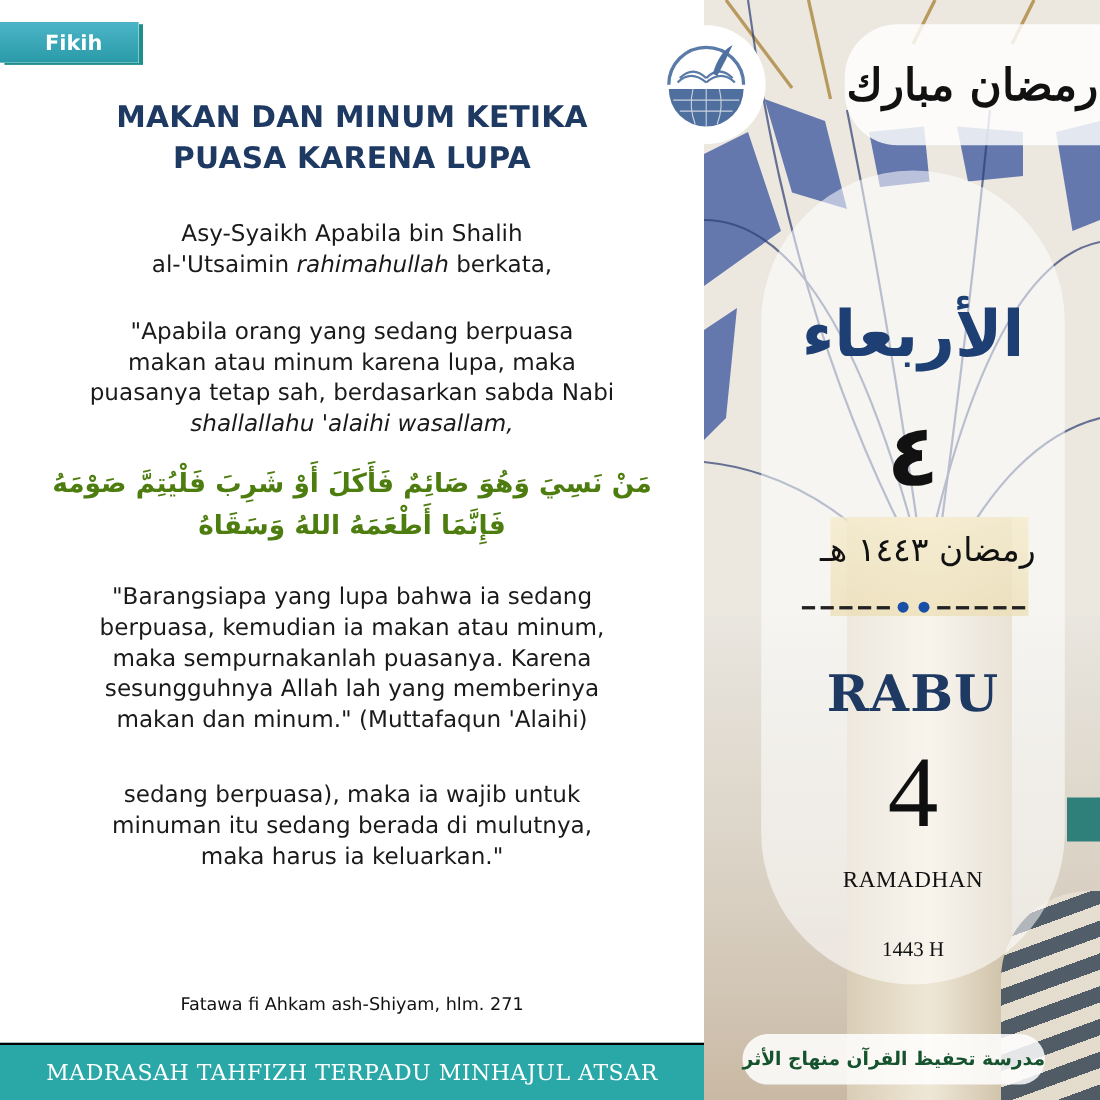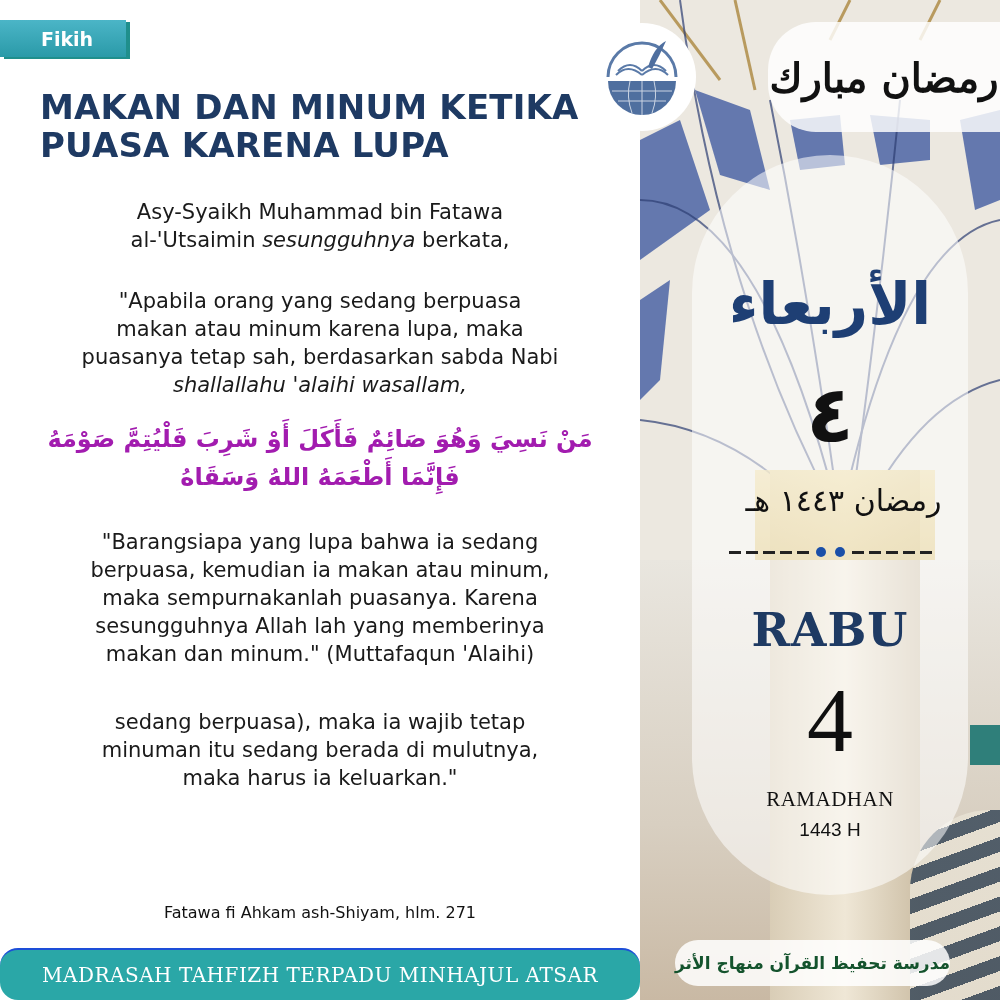--- a/index.html
+++ b/index.html
@@ -14,52 +14,52 @@
   .category-tag {
     position: absolute; left: 0; top: 20px; width: 126px; height: 37px;
     background: linear-gradient(180deg, #4bb5c7 0%, #2a9aa8 100%);
     color: #ffffff; font-weight: bold; font-size: 19px;
     display: flex; align-items: center; justify-content: center;
     padding-left: 8px;
     box-shadow: 4px 2px 0 #1f8f8c;
   }
   .title {
     position: absolute; left: 40px; top: 88px; width: 560px;
-    color: #1e3a63; font-weight: bold;
-    font-size: 34px; line-height: 38px; letter-spacing: 0.2px;
+    text-align: center; color: #1e3a63; font-weight: bold;
+    font-size: 27px; line-height: 38px; letter-spacing: 0.2px;
   }
   .body-text {
     position: absolute; left: 20px; width: 600px;
     text-align: center; color: #1a1a1a;
     font-size: 21px; line-height: 28px;
   }
   .intro { top: 198px; }
   .quote1 { top: 287px; }
   .arabic-hadith {
     position: absolute; left: 20px; top: 420px; width: 600px;
-    text-align: center; color: #a21caf; font-weight: bold;
+    text-align: center; color: #4d7c0f; font-weight: bold;
     font-family: "DejaVu Sans", sans-serif;
     font-size: 24px; line-height: 38px; direction: rtl;
   }
   .translation { top: 528px; }
   .explanation { top: 708px; }
   .source {
     position: absolute; left: 20px; top: 903px; width: 600px;
     text-align: center; font-size: 16px; color: #111; font-weight: 500;
   }
   em { font-style: italic; }
 
   
   .footer-bar {
     position: absolute; left: 0; top: 948px; width: 640px; height: 52px;
     background: #2aa7a7;
-    border-top: 2px solid #1d4ed8;
+    border-top: 2px solid #000000;
     color: #ffffff; font-family: "DejaVu Serif", serif;
     font-size: 20px; letter-spacing: 0.5px;
-    display: flex; align-items: center; justify-content: center; border-radius: 18px;
+    display: flex; align-items: center; justify-content: center;
   }
 
   
   .right-panel {
     position: absolute; left: 640px; top: 0; width: 360px; height: 1000px;
     overflow: hidden;
     background:
       linear-gradient(180deg, #e8e2d8 0%, #efece6 40%, #f2efe9 60%, #e4dbcc 100%);
   }
   .canopy {
@@ -135,21 +135,21 @@
     color: #1e3a63; font-weight: bold; letter-spacing: 1px; margin-top: 18px;
   }
   .day-num-latin {
     top: 512px; font-family: "Liberation Serif", serif; font-size: 92px; color: #0f0f0f;
   }
   .month-latin {
     top: 632px; font-family: "Liberation Serif", serif; font-size: 21px; color: #111;
     letter-spacing: 0.5px;
   }
   .year-latin {
-    top: 664px; font-family: Liberation Sans, sans-serif; font-size: 19px; color: #111;
+    top: 698px; font-family: Liberation Serif, serif; font-size: 19px; color: #111;
   }
 
   .school-arabic {
     position: absolute; left: 675px; top: 940px; width: 275px; height: 46px;
     background: rgba(255,255,255,0.85); border-radius: 23px;
     display: flex; align-items: center; justify-content: center;
     color: #14532d; font-size: 17px; direction: rtl; font-weight: bold;
     font-family: "DejaVu Sans", sans-serif;
   }
 </style>
@@ -158,22 +158,22 @@
 
 <div class="left-panel">
   <div class="category-tag">Fikih</div>
 
   <div class="title">
     <div>MAKAN DAN MINUM KETIKA</div>
     <div>PUASA KARENA LUPA</div>
   </div>
 
   <div class="body-text intro">
-    <div>Asy-Syaikh Muhammad bin Fatawa</div>
-    <div><span>al-'Utsaimin </span><em>sesungguhnya</em><span> berkata,</span></div>
+    <div>Asy-Syaikh Apabila bin Shalih</div>
+    <div><span>al-'Utsaimin </span><em>rahimahullah</em><span> berkata,</span></div>
   </div>
 
   <div class="body-text quote1">
     <div>"Apabila orang yang sedang berpuasa</div>
     <div>makan atau minum karena lupa, maka</div>
     <div>puasanya tetap sah, berdasarkan sabda Nabi</div>
     <div><em>shallallahu 'alaihi wasallam,</em></div>
   </div>
 
   <div class="arabic-hadith">
@@ -183,21 +183,21 @@
 
   <div class="body-text translation">
     <div>"Barangsiapa yang lupa bahwa ia sedang</div>
     <div>berpuasa, kemudian ia makan atau minum,</div>
     <div>maka sempurnakanlah puasanya. Karena</div>
     <div>sesungguhnya Allah lah yang memberinya</div>
     <div>makan dan minum." (Muttafaqun 'Alaihi)</div>
   </div>
 
   <div class="body-text explanation">
-    <div>sedang berpuasa), maka ia wajib tetap</div>
+    <div>sedang berpuasa), maka ia wajib untuk</div>
     <div>minuman itu sedang berada di mulutnya,</div>
     <div>maka harus ia keluarkan."</div>
   </div>
 
   <div class="source">Fatawa fi Ahkam ash-Shiyam, hlm. 271</div>
 </div>
 
 <div class="footer-bar">MADRASAH TAHFIZH TERPADU MINHAJUL ATSAR</div>
 
 <div class="right-panel">

